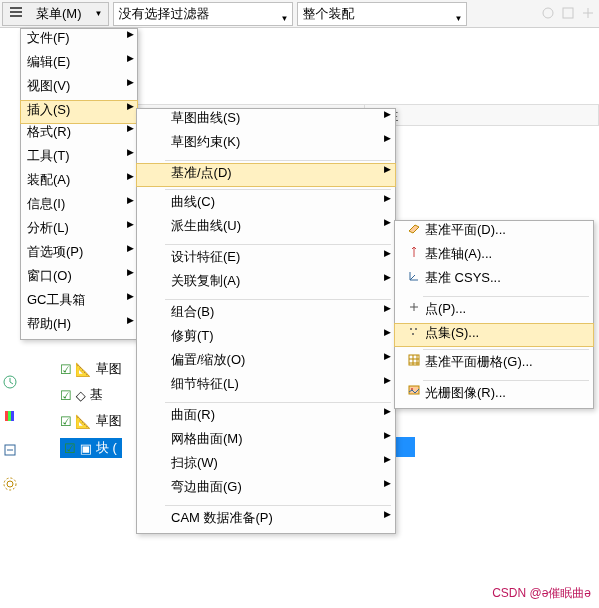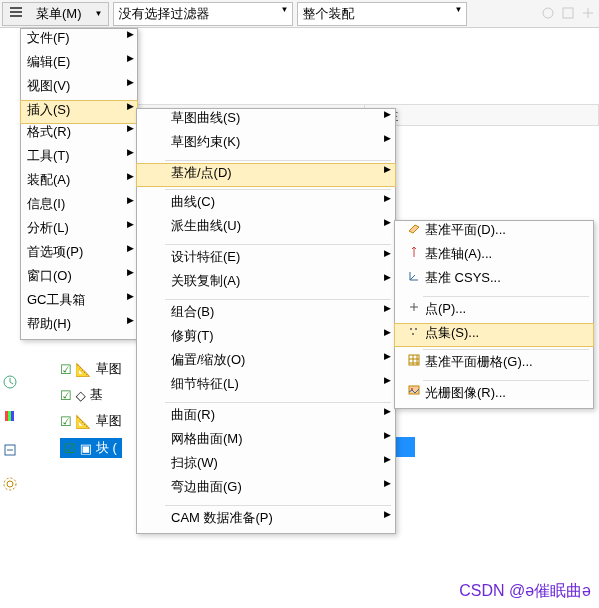--- a/index.html
+++ b/index.html
@@ -1,21 +1,21 @@
 <!DOCTYPE html>
 <html><head>
 <meta charset="utf-8">
 <style>
 * { box-sizing: border-box; margin: 0; padding: 0; font-family: "Microsoft YaHei", "SimSun", sans-serif; font-size: 13px; }
 body { width: 599px; height: 608px; background: #fff; overflow: hidden; position: relative; }
 
 .toolbar { height: 28px; display: flex; align-items: center; background: #f5f5f5; border-bottom: 1px solid #d0d0d0; padding: 2px; gap: 4px; }
 .menu-btn { display: flex; align-items: center; gap: 13px; padding: 2px 6px; border: 1px solid #c0c0c0; background: #f0f0f0; cursor: pointer; }
 .menu-btn .chev { font-size: 8px; }
-.combo { display: flex; align-items: flex-start; justify-content: space-between; border: 1px solid #c0c0c0; background: #fff; padding: 2px 4px; min-width: 180px; }
+.combo { display: flex; align-items: flex-end; justify-content: space-between; border: 1px solid #c0c0c0; background: #fff; padding: 2px 4px; min-width: 180px; }
 .combo .chev { font-size: 8px; }
 .tool-icons { display: flex; gap: 4px; margin-left: auto; opacity: 0.4; }
 .tool-icons span { width: 16px; height: 16px; }
 
 .backdrop { position: absolute; top: 30px; left: 0; right: 0; bottom: 0; background: #fff; }
 .header-row { position: absolute; top: 70px; left: 130px; right: 0; height: 22px; display: flex; border-top: 1px solid #ddd; border-bottom: 1px solid #ddd; background: #f8f8f8; margin-top: 34px; }
 .header-row > div { flex: 1; padding: 2px 8px; border-right: 1px solid #ddd; color: #444; }
 
 .left-icons { position: absolute; top: 375px; left: 3px; display: flex; flex-direction: column; gap: 18px; }
 .left-icons span { width: 16px; height: 16px; display: block; }
@@ -33,21 +33,21 @@
 .menu-item .arrow { position: absolute; right: 4px; font-size: 9px; }
 .menu-sep { height: 1px; background: #ddd; margin: 3px 4px 3px 28px; }
 
 .menu1 { top: 28px; left: 20px; width: 118px; }
 .menu1 .menu-item { padding-left: 6px; }
 .menu1 .menu-item .arrow { right: 3px; }
 
 .menu2 { top: 108px; left: 136px; width: 260px; }
 .menu3 { top: 220px; left: 394px; width: 200px; }
 
-.watermark { position: absolute; bottom: 6px; right: 8px; color: #6d28d9; font-size: 16px; }
+.watermark { position: absolute; bottom: 6px; right: 8px; color: #be185d; font-size: 12px; }
 
 svg { width: 14px; height: 14px; }
 .blue-sq { width: 20px; height: 20px; background: #1e90ff; position: absolute; top: 437px; left: 395px; }
 </style>
 </head>
 <body>
 
 <div class="toolbar">
   <div class="menu-btn">
     <span>

